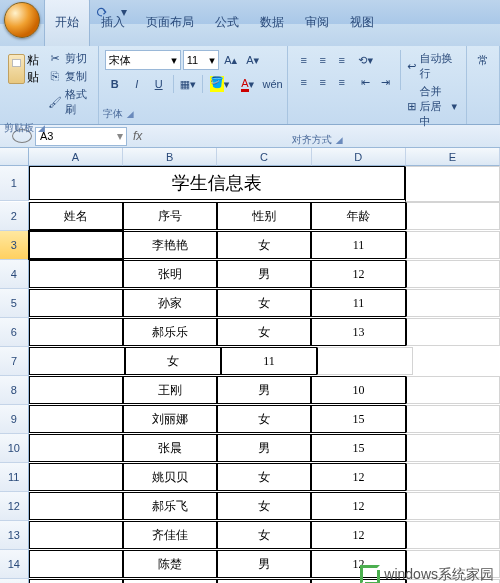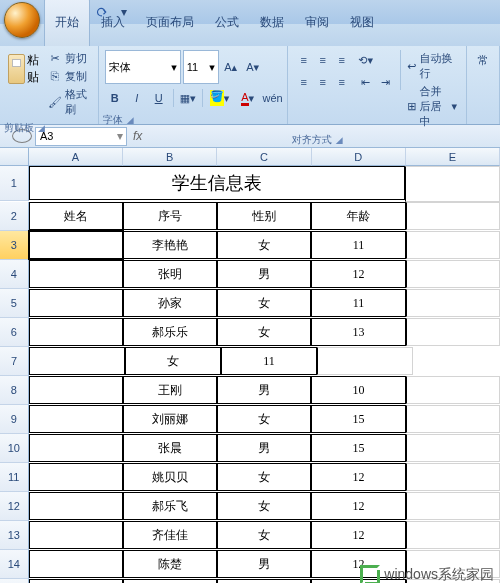--- a/index.html
+++ b/index.html
@@ -14,21 +14,21 @@
 .rgroup{border-right:1px solid #a8c4e0;padding:2px 4px;display:flex;flex-direction:column;justify-content:space-between;position:relative}
 .rgroup-label{font-size:10px;color:#4a6a9a;text-align:center;padding:1px 0;display:flex;justify-content:flex-start;align-items:center;gap:4px}
 .rgroup-content{flex:1;display:flex;gap:2px;align-items:flex-start;padding:2px}
 .paste-big{width:34px;display:flex;flex-direction:row;align-items:center;gap:2px;padding:2px}
 .paste-icon{width:24px;height:28px;background:linear-gradient(#f8e8c0,#e8c880);border:1px solid #c0a060;border-radius:2px;position:relative}
 .paste-icon::after{content:"";position:absolute;top:4px;left:3px;right:3px;height:6px;background:#fff;border:1px solid #bbb}
 .clip-btns{display:flex;flex-direction:column;gap:1px;font-size:11px}
 .clip-btn{display:flex;align-items:center;gap:3px;padding:1px 2px;color:#2a4a7a}
 .clip-icon{width:14px;height:14px;display:inline-flex;align-items:center;justify-content:center}
 .font-row{display:flex;gap:2px;margin-bottom:2px;align-items:center}
-.combo{background:#fff;border:1px solid #9ab8d8;height:18px;display:flex;align-items:center;padding:7px 3px;font-size:11px}
+.combo{background:#fff;border:1px solid #9ab8d8;height:18px;display:flex;align-items:center;padding:0 3px;font-size:11px}
 .font-name{width:68px}
 .font-size{width:28px}
 .rbtn{width:18px;height:18px;border:1px solid transparent;display:flex;align-items:center;justify-content:center;font-size:11px;color:#2a4a7a}
 .sep{width:1px;height:18px;background:#a8c4e0;margin:0 2px}
 .align-grid{display:grid;grid-template-columns:repeat(3,18px);gap:1px}
 .wrap-merge{display:flex;flex-direction:column;gap:1px;font-size:11px}
 .wm-btn{display:flex;align-items:center;gap:3px;padding:1px 3px;color:#2a4a7a}
 .launcher{font-size:9px;color:#6a8abc;cursor:pointer}
 .fbar{height:22px;background:linear-gradient(#e8f0fa,#d8e6f4);border-bottom:1px solid #9ab8d8;display:flex;align-items:center;padding-left:12px;gap:0}
 .namebox-shell{display:flex;align-items:center;background:#fff;border:1px solid #9ab8d8;height:17px}

